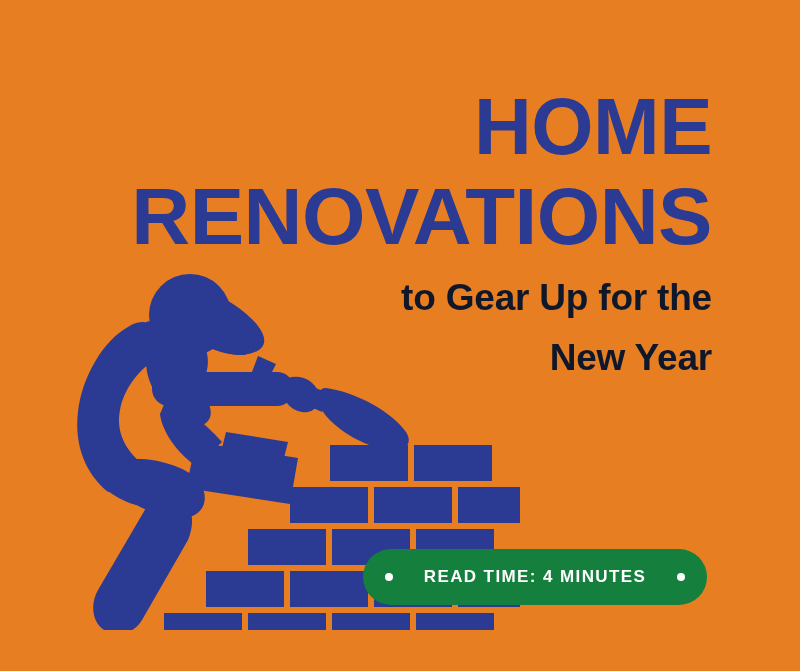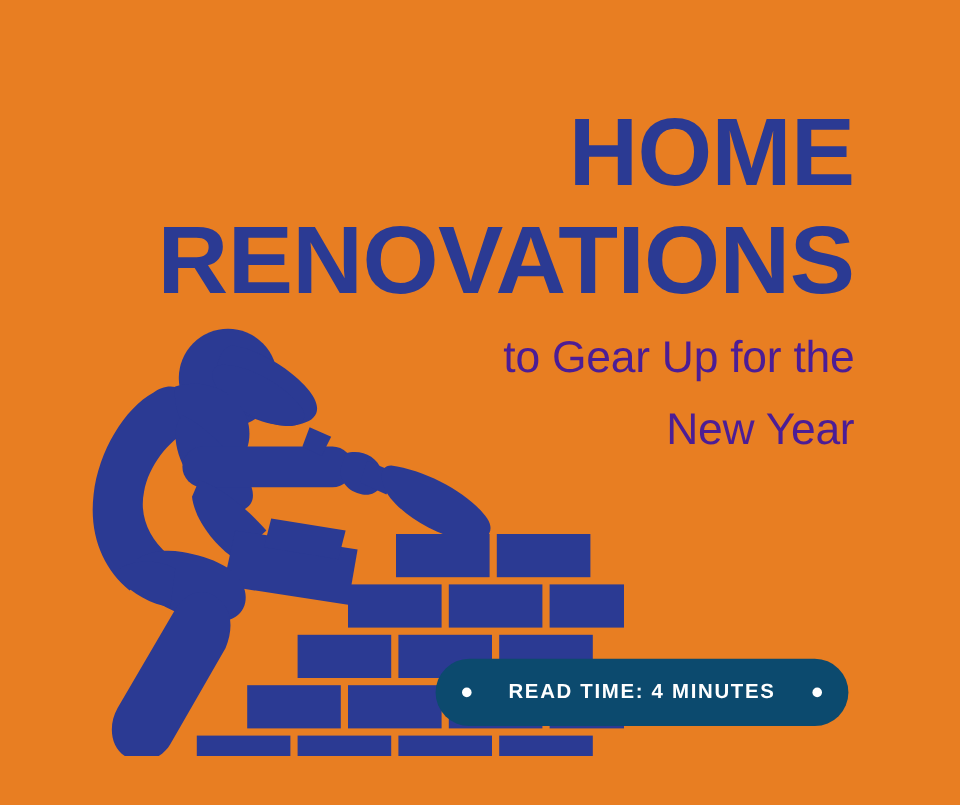--- a/index.html
+++ b/index.html
@@ -51,23 +51,23 @@
   
   .subtitle {
     position: absolute;
     right: 88px;
     top: 268px;
     width: 600px;
     text-align: right;
   }
   .subtitle-line {
     display: block;
-    color: #4c1d95;
-    font-family: "Liberation Sans", sans-serif;
-    font-weight: normal;
+    color: #0f172a;
+    font-family: "Liberation Sans", sans-serif;
+    font-weight: bold;
     font-size: 37px;
     line-height: 1.62;
     letter-spacing: -0.2px;
     white-space: nowrap;
   }
 
   
   .illustration {
     position: absolute;
     left: 0px;
@@ -79,21 +79,21 @@
     display: block;
   }
 
   
   .readtime-badge {
     position: absolute;
     left: 363px;
     top: 549px;
     width: 344px;
     height: 56px;
-    background: #0c4a6e;
+    background: #15803d;
     border-radius: 28px;
     display: flex;
     align-items: center;
     justify-content: space-between;
     padding: 0 22px;
     box-sizing: border-box;
     text-align: center;
   }
   .badge-dot {
     width: 8px;

